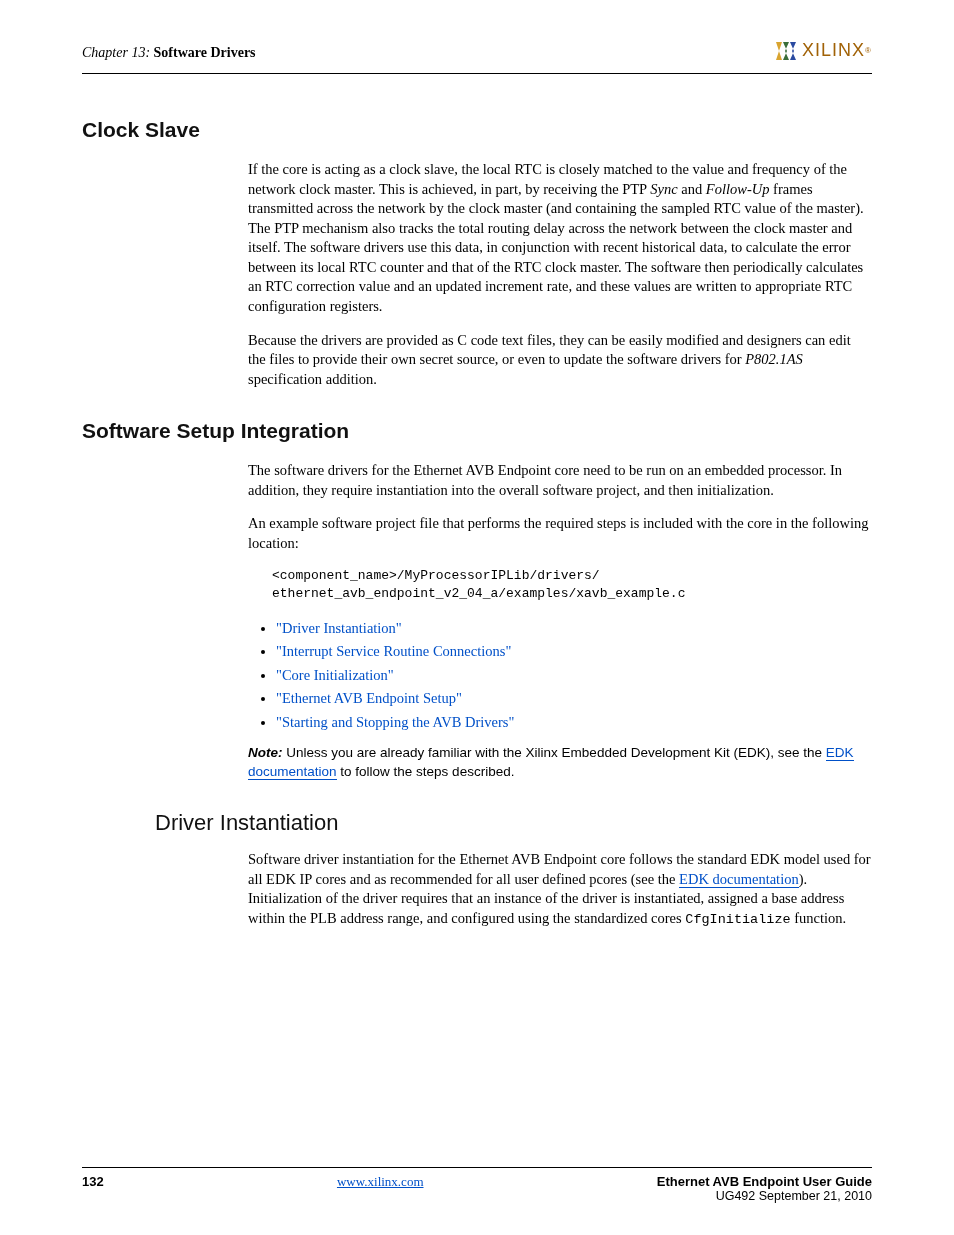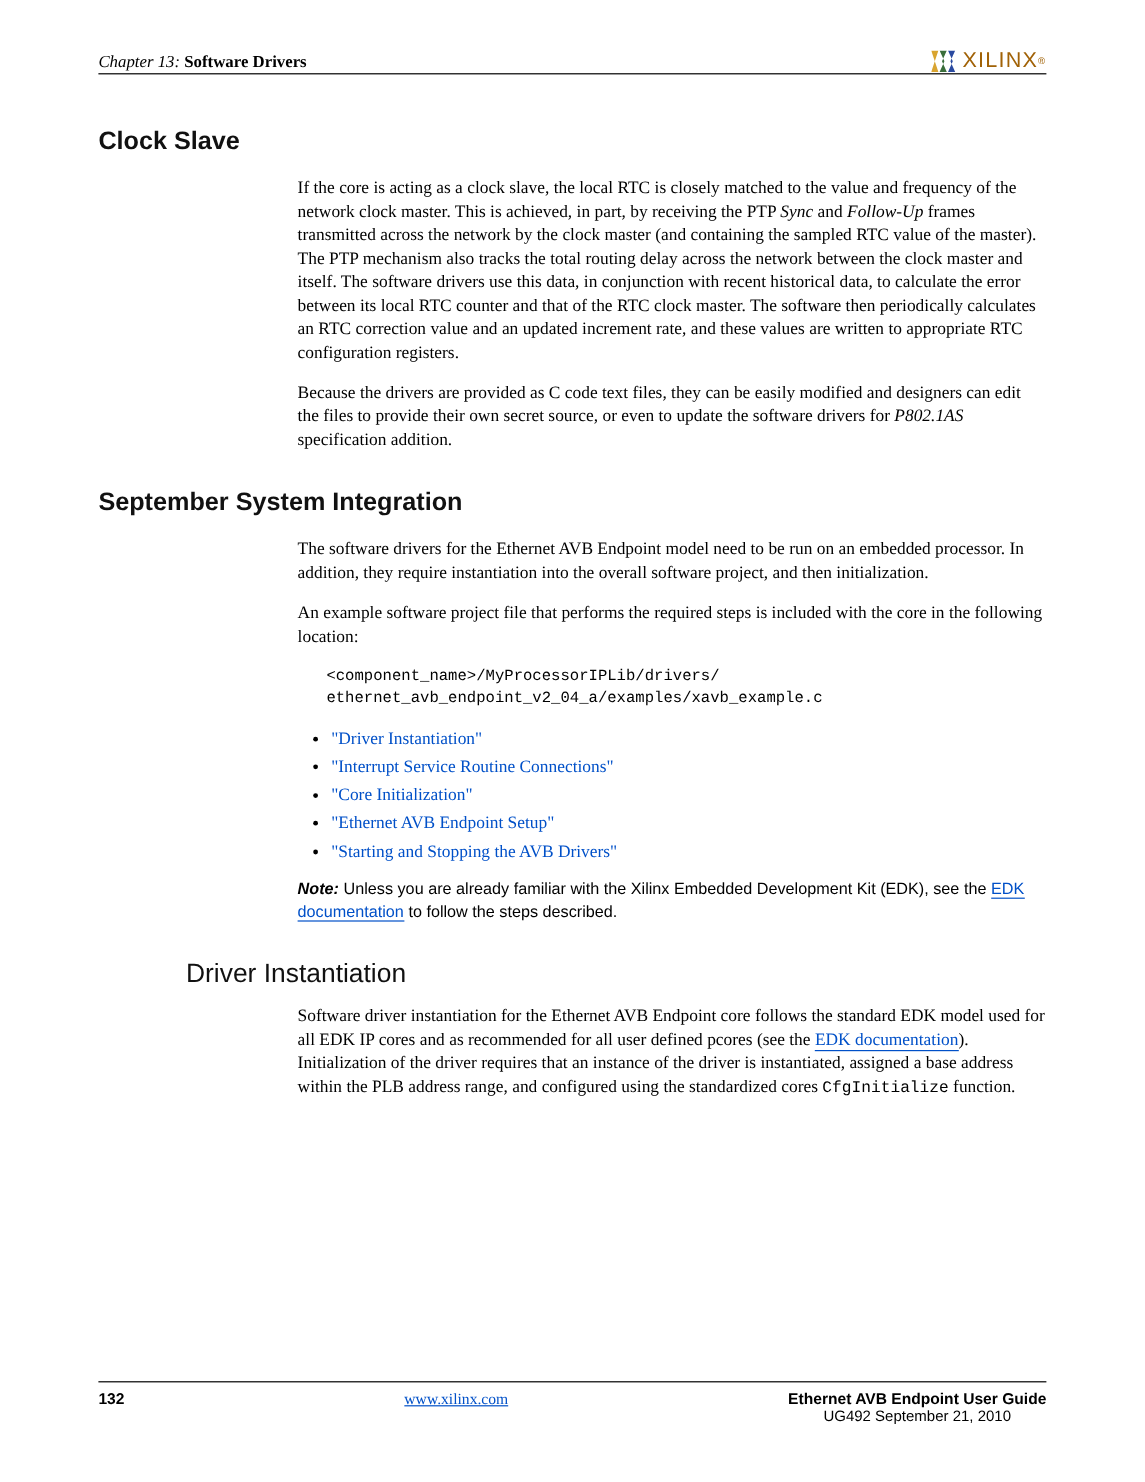--- a/index.html
+++ b/index.html
@@ -17,21 +17,21 @@
     padding: 40px 82px 0 82px;
     box-sizing: border-box;
     height: 100%;
     position: relative;
   }
   .header-row {
     display: flex;
     justify-content: space-between;
     align-items: flex-end;
     border-bottom: 1px solid #000;
-    padding-bottom: 0;
+    padding-bottom: 12px;
     margin-bottom: 44px;
   }
   .header-left {
     font-style: italic;
     font-size: 14px;
   }
   .header-left .bold {
     font-weight: bold;
     font-style: normal;
   }
@@ -98,33 +98,33 @@
     font-style: italic;
   }
   .link-inline {
     color: #0050c8;
     text-decoration: none;
     border-bottom: 1px solid #0050c8;
   }
   .mono { font-family: "Courier New", monospace; font-size: 13.5px; }
   .footer {
     position: absolute;
-    bottom: 48px;
+    bottom: 32px;
     left: 82px;
     right: 82px;
     border-top: 1px solid #000;
     padding-top: 6px;
     display: flex;
     justify-content: space-between;
     font-size: 13px;
   }
   .footer .fl { font-weight: bold; font-family: Arial, Helvetica, sans-serif; }
   .footer .fc { font-family: "Palatino Linotype", serif; }
   .footer .fc a { color: #0050c8; text-decoration: underline; }
-  .footer .fr { text-align: center; font-family: Arial, Helvetica, sans-serif; }
+  .footer .fr { text-align: right; font-family: Arial, Helvetica, sans-serif; }
   .footer .fr .title { font-weight: bold; }
   .footer .fr .sub { font-weight: normal; font-size: 12.5px; }
 </style>
 </head>
 <body>
 
 <div class="page">
 
   <div class="header-row">
     <div class="header-left">
@@ -145,23 +145,23 @@
   <h1 class="section">Clock Slave</h1>
   <div class="body-text">
     <p>
       <span>If the core is acting as a clock slave, the local RTC is closely matched to the value and frequency of the network clock master. This is achieved, in part, by receiving the PTP </span><span class="ital">Sync</span><span> and </span><span class="ital">Follow-Up</span><span> frames transmitted across the network by the clock master (and containing the sampled RTC value of the master). The PTP mechanism also tracks the total routing delay across the network between the clock master and itself. The software drivers use this data, in conjunction with recent historical data, to calculate the error between its local RTC counter and that of the RTC clock master. The software then periodically calculates an RTC correction value and an updated increment rate, and these values are written to appropriate RTC configuration registers.</span>
     </p>
     <p>
       <span>Because the drivers are provided as C code text files, they can be easily modified and designers can edit the files to provide their own secret source, or even to update the software drivers for </span><span class="ital">P802.1AS</span><span> specification addition.</span>
     </p>
   </div>
 
-  <h1 class="section" style="margin-top:30px;">September System Integration</h1>
+  <h1 class="section" style="margin-top:30px;">Software Setup Integration</h1>
   <div class="body-text">
-    <p>The software drivers for the Ethernet AVB Endpoint model need to be run on an embedded processor. In addition, they require instantiation into the overall software project, and then initialization.</p>
+    <p>The software drivers for the Ethernet AVB Endpoint core need to be run on an embedded processor. In addition, they require instantiation into the overall software project, and then initialization.</p>
     <p>An example software project file that performs the required steps is included with the core in the following location:</p>
     <div class="code-block">&lt;component_name&gt;/MyProcessorIPLib/drivers/
 ethernet_avb_endpoint_v2_04_a/examples/xavb_example.c</div>
     <ul class="link-list">
       <li><span class="link">"Driver Instantiation"</span></li>
       <li><span class="link">"Interrupt Service Routine Connections"</span></li>
       <li><span class="link">"Core Initialization"</span></li>
       <li><span class="link">"Ethernet AVB Endpoint Setup"</span></li>
       <li><span class="link">"Starting and Stopping the AVB Drivers"</span></li>
     </ul>

